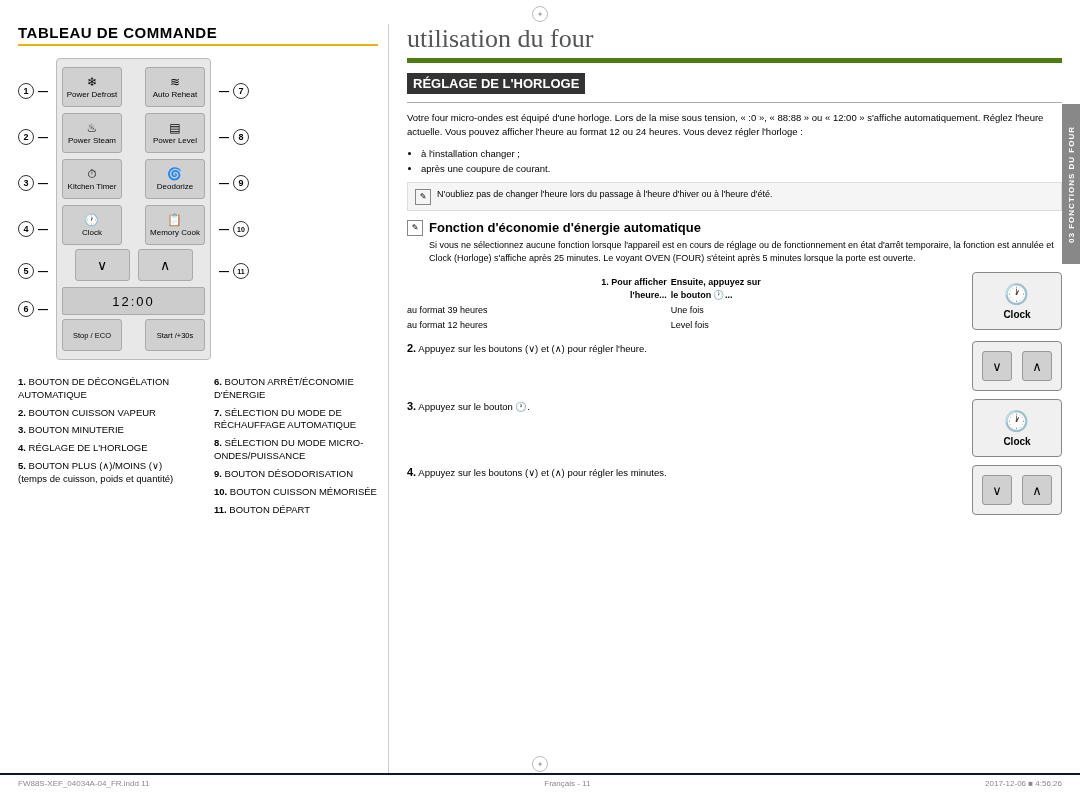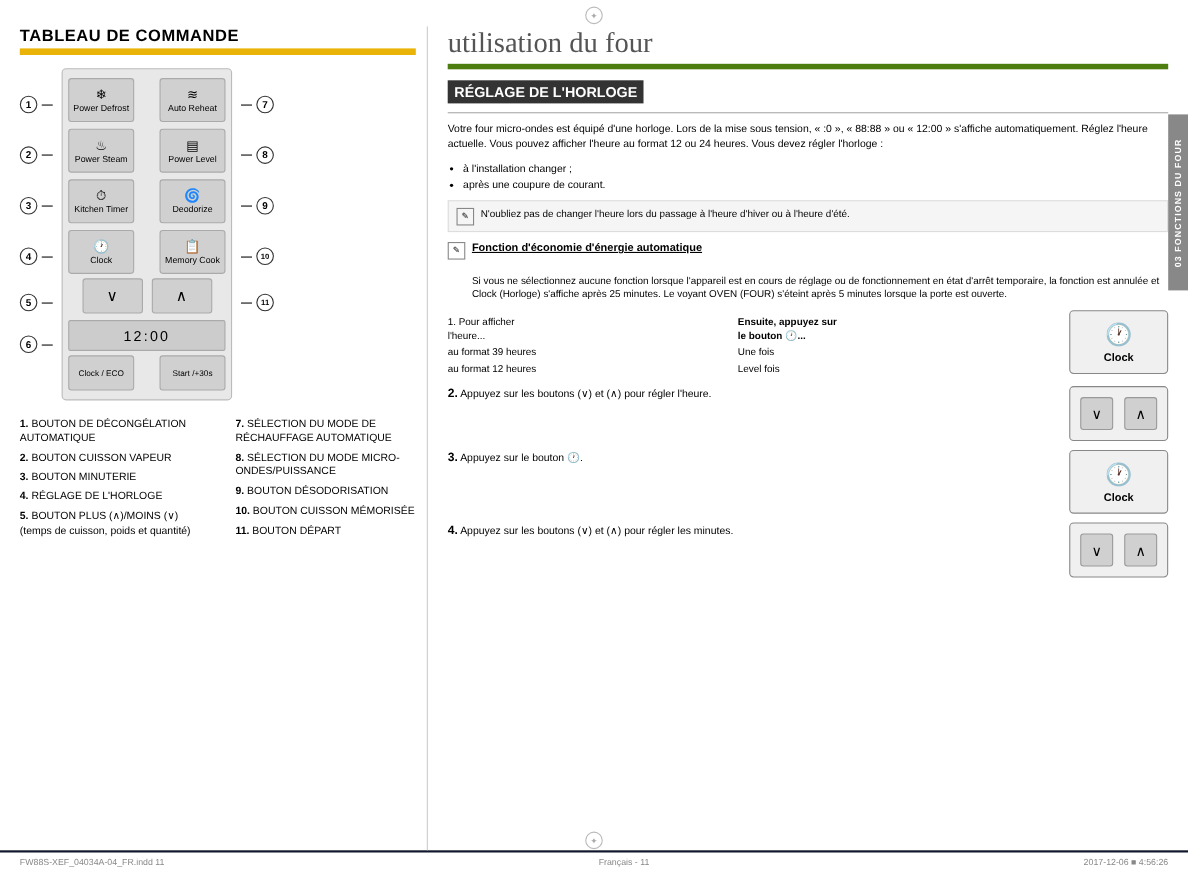--- a/index.html
+++ b/index.html
@@ -33,21 +33,21 @@
       width: 370px;
       flex-shrink: 0;
       padding-right: 10px;
     }
 
     .section-title {
       font-size: 15px;
       font-weight: bold;
       text-transform: uppercase;
       letter-spacing: 0.5px;
-      border-bottom: 6px solid #eab308;
+      border-bottom: 2px solid #eab308;
       padding-bottom: 3px;
       margin-bottom: 12px;
     }
 
     .control-panel-area {
       display: flex;
       align-items: flex-start;
       gap: 8px;
       margin-bottom: 16px;
     }
@@ -463,21 +463,21 @@
             <div class="panel-arrow-btn">∨</div>
             <div class="panel-arrow-btn">∧</div>
           </div>
 
           <div style="background:#ccc;border:1px solid #aaa;height:28px;border-radius:2px;display:flex;align-items:center;justify-content:center;font-size:9px;">
             <span style="font-size:13px;letter-spacing:2px;">12:00</span>
           </div>
 
           <div class="panel-bottom-row">
             <div class="panel-btn-small">
-              <span>Clock / ECO</span>
+              <span>Stop / ECO</span>
             </div>
             <div class="panel-btn-small">
               <span>Start /+30s</span>
             </div>
           </div>
         </div>
 
         <div class="number-labels-right">
           <div class="num-label">
             <span class="arrow-right">—</span>
@@ -515,20 +515,23 @@
             <strong>3.</strong> BOUTON MINUTERIE
           </div>
           <div class="legend-item">
             <strong>4.</strong> RÉGLAGE DE L'HORLOGE
           </div>
           <div class="legend-item">
             <strong>5.</strong> BOUTON PLUS (∧)/MOINS (∨) (temps de cuisson, poids et quantité)
           </div>
         </div>
         <div class="legend-col">
+          <div class="legend-item">
+            <strong>6.</strong> BOUTON ARRÊT/ÉCONOMIE D'ÉNERGIE
+          </div>
           <div class="legend-item">
             <strong>7.</strong> SÉLECTION DU MODE DE RÉCHAUFFAGE AUTOMATIQUE
           </div>
           <div class="legend-item">
             <strong>8.</strong> SÉLECTION DU MODE MICRO-ONDES/PUISSANCE
           </div>
           <div class="legend-item">
             <strong>9.</strong> BOUTON DÉSODORISATION
           </div>
           <div class="legend-item">
@@ -558,33 +561,33 @@
       </ul>
 
       <div class="note-box">
         <div class="note-icon">✎</div>
         <span>N'oubliez pas de changer l'heure lors du passage à l'heure d'hiver ou à l'heure d'été.</span>
       </div>
 
       <div class="note-box" style="background:#fff;border:none;padding:2px 0;">
         <div class="note-icon">✎</div>
         <div>
-          <div style="font-weight:bold;font-size:10px;margin-bottom:16px;text-decoration:underline;">Fonction d'économie d'énergie automatique</div>
+          <div style="font-weight:bold;font-size:13px;margin-bottom:2px;">Fonction d'économie d'énergie automatique</div>
           <div style="font-size:9px;line-height:1.4;">Si vous ne sélectionnez aucune fonction lorsque l'appareil est en cours de réglage ou de fonctionnement en état d'arrêt temporaire, la fonction est annulée et Clock (Horloge) s'affiche après 25 minutes. Le voyant OVEN (FOUR) s'éteint après 5 minutes lorsque la porte est ouverte.</div>
         </div>
       </div>
 
       <div class="steps-area">
 
         <div class="step-row">
           <div class="step-content">
             <table class="step-table">
               <tbody>
                   <tr>
-                <td style="font-weight:normal;">1. Pour afficher<br>l'heure...</td>
+                <td style="font-weight:bold;text-align:right;">1. Pour afficher<br>l'heure...</td>
                 <td style="font-weight:bold;">Ensuite, appuyez sur<br>le bouton 🕐...</td>
               </tr>
               <tr>
                 <td>au format 39 heures</td>
                 <td>Une fois</td>
               </tr>
               <tr>
                 <td>au format 12 heures</td>
                 <td>Level fois</td>
               </tr>

